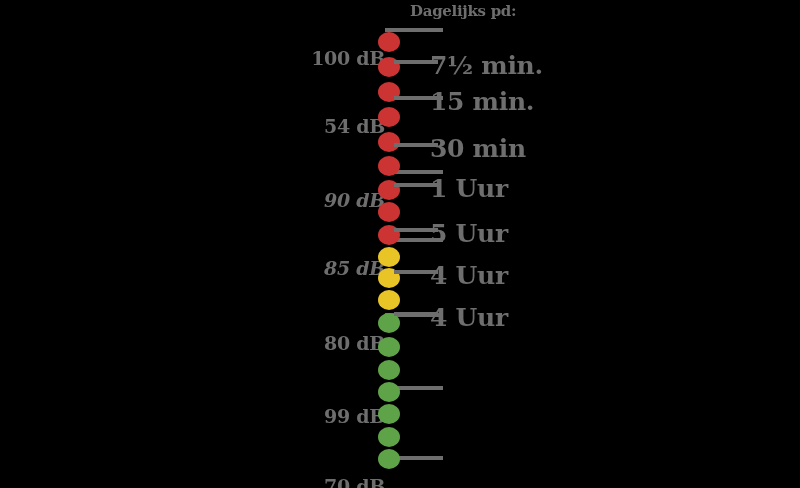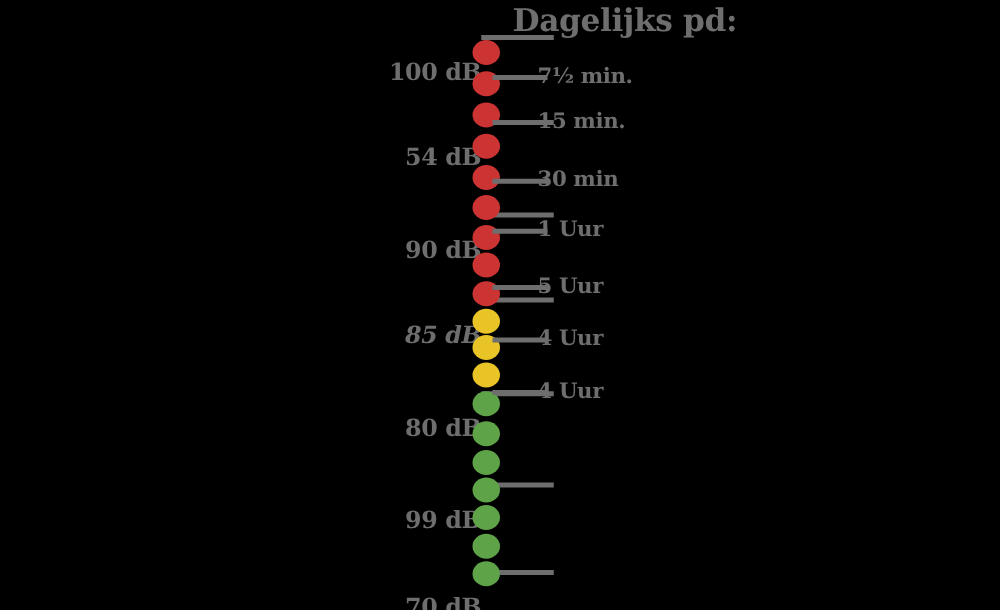--- a/index.html
+++ b/index.html
@@ -21,21 +21,21 @@
     left: 0; top: 0;
     width: 800px;
     height: 488px;
   }
 
   
   .chart-title {
     position: absolute;
     left: 410px;
     top: 2px;
-    font-size: 25px;
+    font-size: 15px;
     font-weight: bold;
     color: #6e6e6e;
     letter-spacing: -0.3px;
     white-space: nowrap;
     font-family: "DejaVu Serif", "Liberation Serif", serif;
   }
 
   
   .dot {
     position: absolute;
@@ -68,21 +68,21 @@
     position: absolute;
     left: 385px;
     height: 4px;
     background: #6e6e6e;
   }
 
   
   .time-label {
     position: absolute;
     left: 0;
-    font-size: 17px;
+    font-size: 25px;
     font-weight: bold;
     color: #6e6e6e;
     white-space: nowrap;
     letter-spacing: -0.3px;
   }
   .time-group {
     position: absolute;
     left: 430px;
     height: 22px;
   }
@@ -101,21 +101,21 @@
 
   <div id="db-axis">
       <div class="db-group" style="top: 19px;">
         <div class="db-label">100 dB</div>
       </div>
       <div class="db-tick" style="top: 28px; width: 58px;"></div>
       <div class="db-group" style="top: 87px;">
         <div class="db-label">54 dB</div>
       </div>
       <div class="db-tick" style="top: 96px; width: 58px;"></div>
-      <div class="db-group" style="top: 161px;">
+      <div class="db-group" style="top: 161px; font-style: italic;">
         <div class="db-label">90 dB</div>
       </div>
       <div class="db-tick" style="top: 170px; width: 58px;"></div>
       <div class="db-group" style="top: 229px; font-style: italic;">
         <div class="db-label">85 dB</div>
       </div>
       <div class="db-tick" style="top: 238px; width: 58px;"></div>
       <div class="db-group" style="top: 304px;">
         <div class="db-label">80 dB</div>
       </div>

